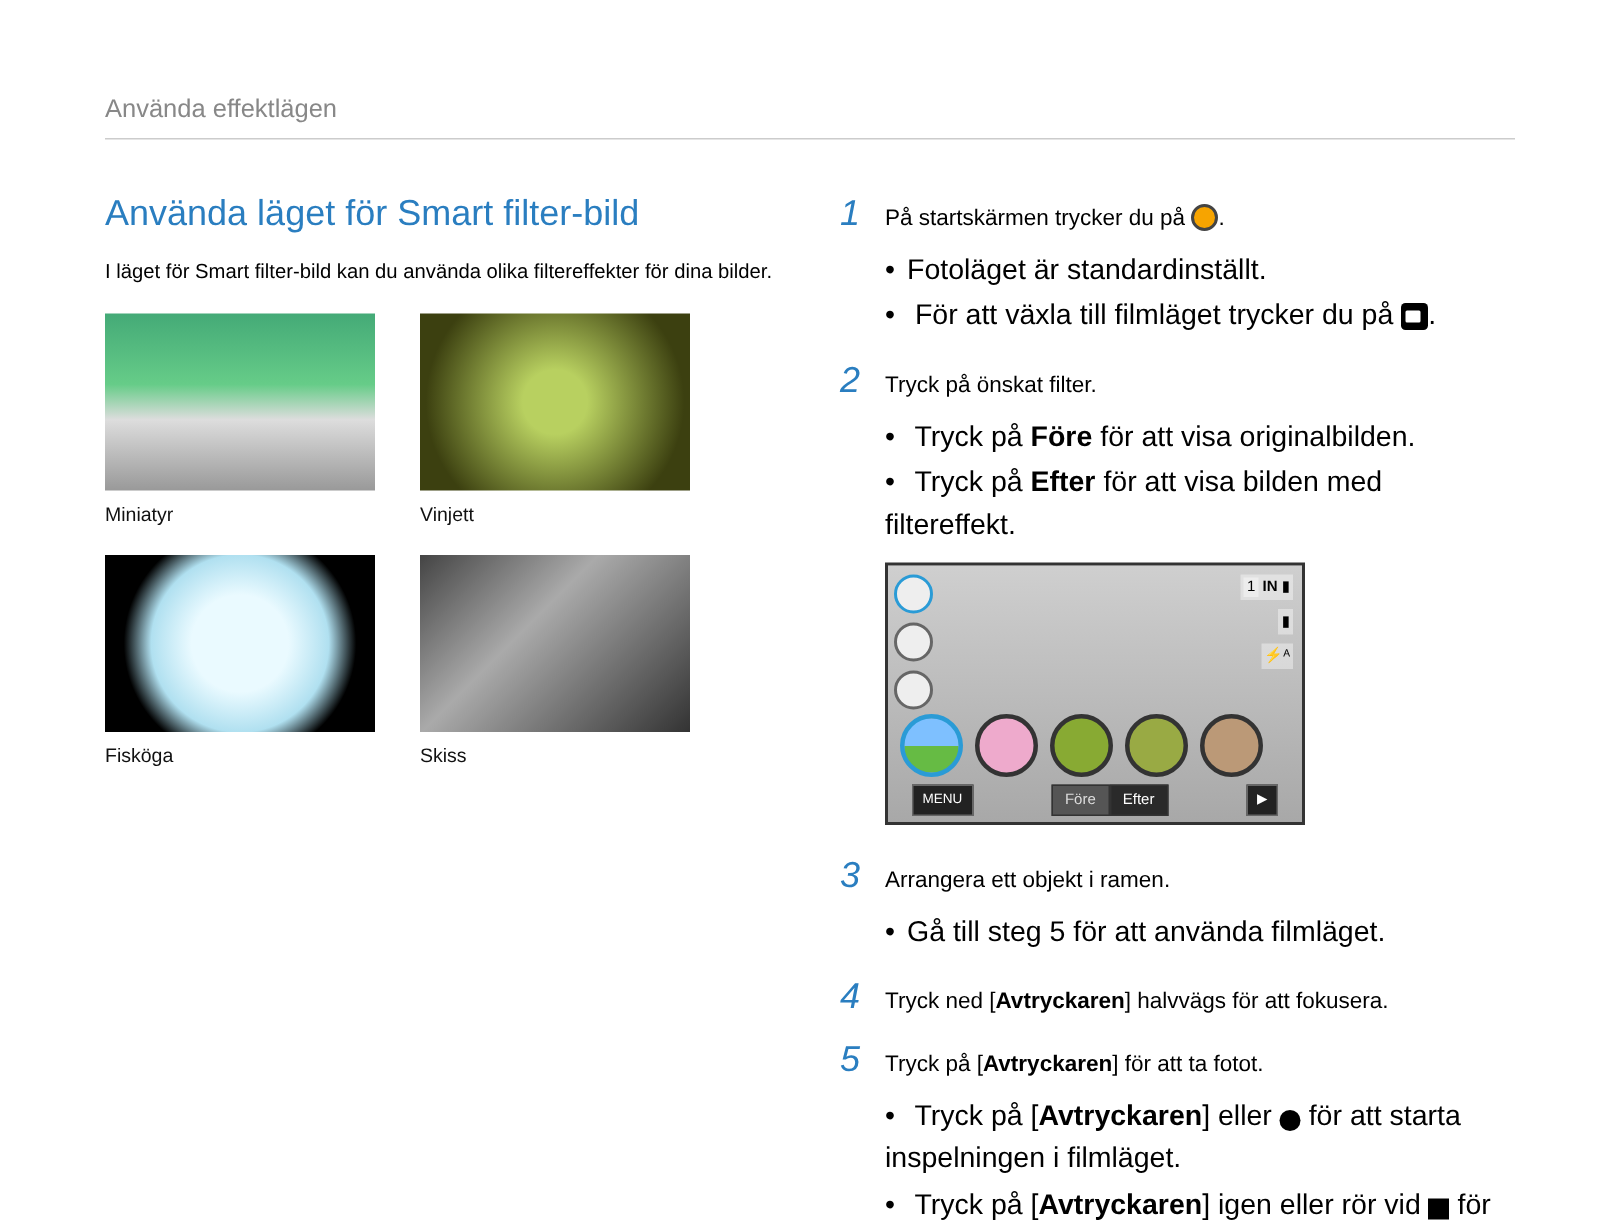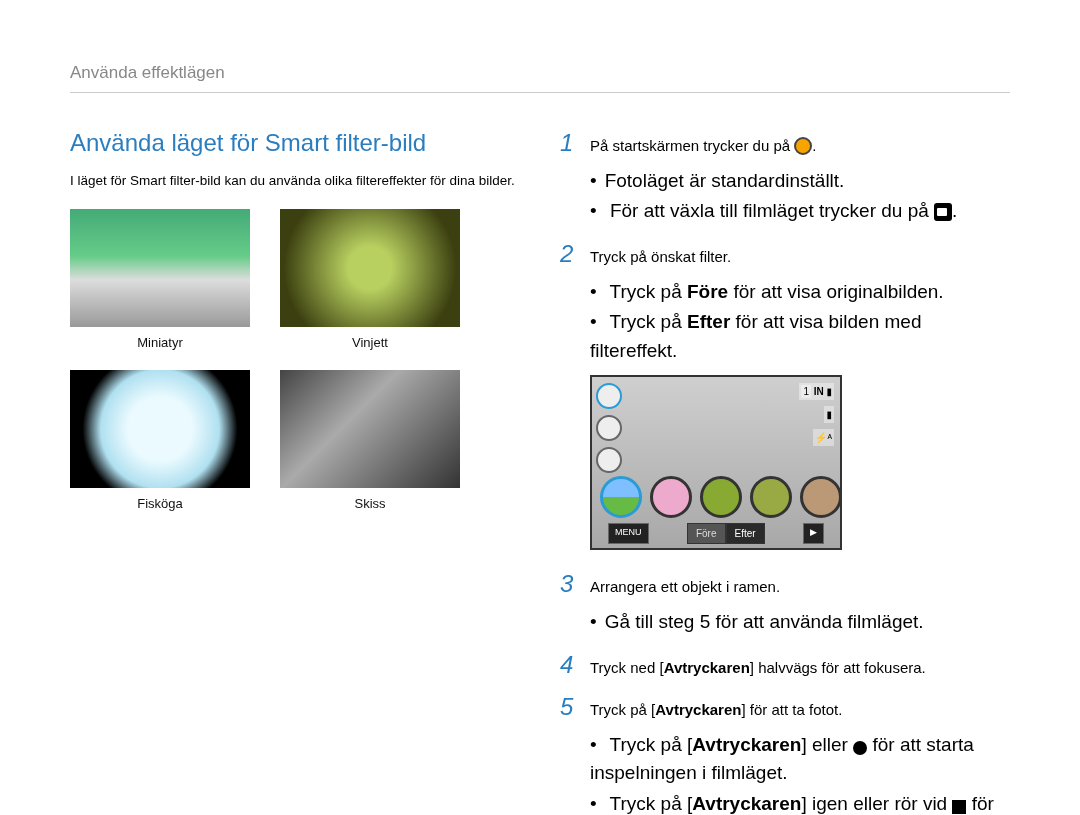--- a/index.html
+++ b/index.html
@@ -23,21 +23,21 @@
   }
   .columns { display: flex; gap: 40px; margin-top: 32px; }
   .col { flex: 1; }
   .heading {
     color: #2a7ec0;
     font-size: 24px;
     font-weight: 400;
     margin-bottom: 10px;
   }
   .intro { font-size: 13.5px; margin-bottom: 18px; }
-  .thumb-grid { display: flex; flex-wrap: wrap; gap: 18px 30px; text-align: center; }
+  .thumb-grid { display: flex; flex-wrap: wrap; gap: 18px 30px; }
   .thumb { width: 180px; }
   .thumb-img {
     width: 180px; height: 118px;
     background: #888; margin-bottom: 6px;
   }
   .thumb-img.miniature { background: linear-gradient(#4a7, #6c8 40%, #ddd 60%, #999 100%); }
   .thumb-img.vignette { background: radial-gradient(circle, #b8d060 20%, #3c4010 80%); }
   .thumb-img.fisheye { background: radial-gradient(circle, #eafaff 30%, #b0e0f0 55%, #000 72%); }
   .thumb-img.sketch { background: linear-gradient(135deg, #444 0%, #aaa 40%, #333 100%); }
   .thumb-label { font-size: 13px; color: #111; }
@@ -53,21 +53,21 @@
     display: inline-block; width: 18px; height: 18px;
     vertical-align: -4px;
   }
   .circle-icon { border-radius: 50%; background: #f7a400; border: 2px solid #444; }
   .movie-icon { background: #000; border-radius: 3px; position:relative; }
   .movie-icon::before { content:""; position:absolute; left:3px; top:5px; width:10px; height:8px; background:#fff; border-radius:1px;}
   .dot-icon { width:14px; height:14px; background:#000; border-radius:50%; }
   .square-icon { width:14px; height:14px; background:#000; }
 
   .camera-screen {
-    width: 252px; height: 175px;
+    width: 280px; height: 175px;
     background: linear-gradient(#cfcfcf,#a8a8a8);
     border: 2px solid #333;
     margin: 10px 0 16px 30px;
     position: relative;
     font-size: 10px;
   }
   .cs-left { position:absolute; left:4px; top:6px; display:flex; flex-direction:column; gap:6px; }
   .cs-left .bubble { width:26px; height:26px; border-radius:50%; background:#eee; border:2px solid #666; }
   .cs-left .bubble.sel { border-color:#2a9bd6; }
   .cs-right { position:absolute; right:6px; top:6px; display:flex; flex-direction:column; gap:6px; align-items:flex-end; color:#000; }

